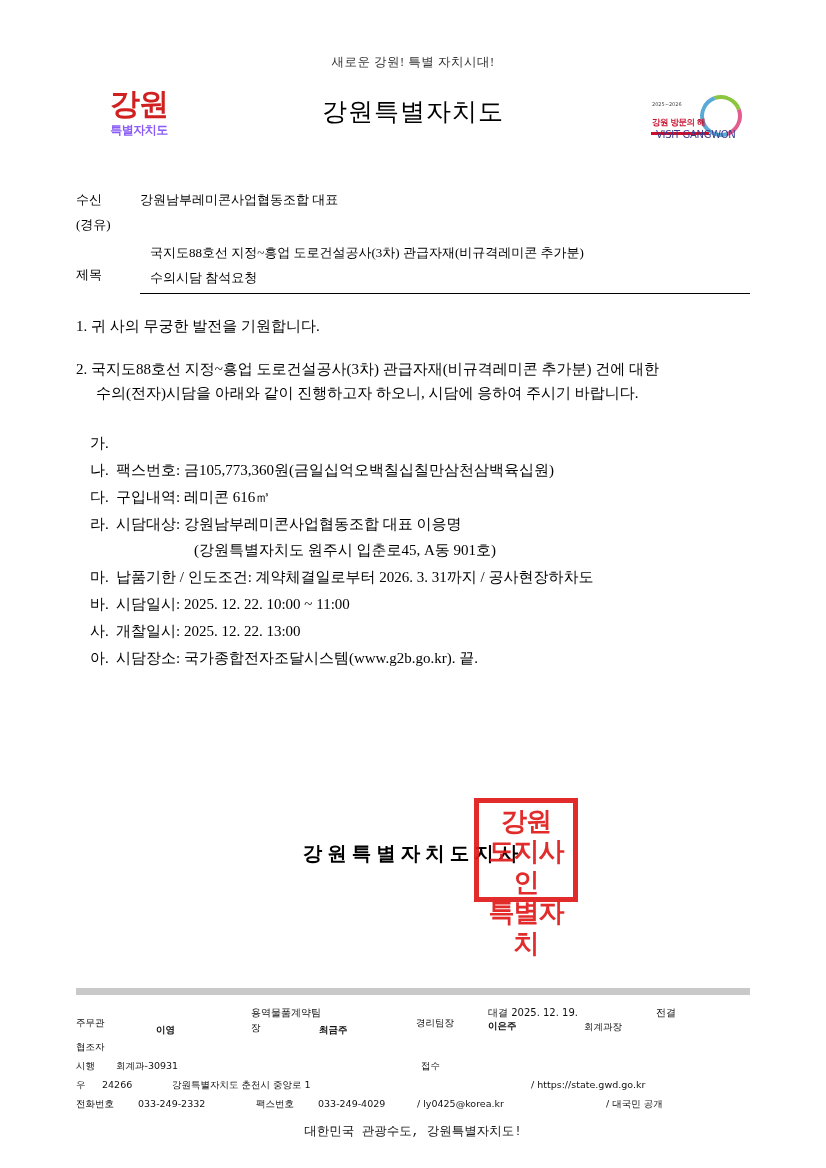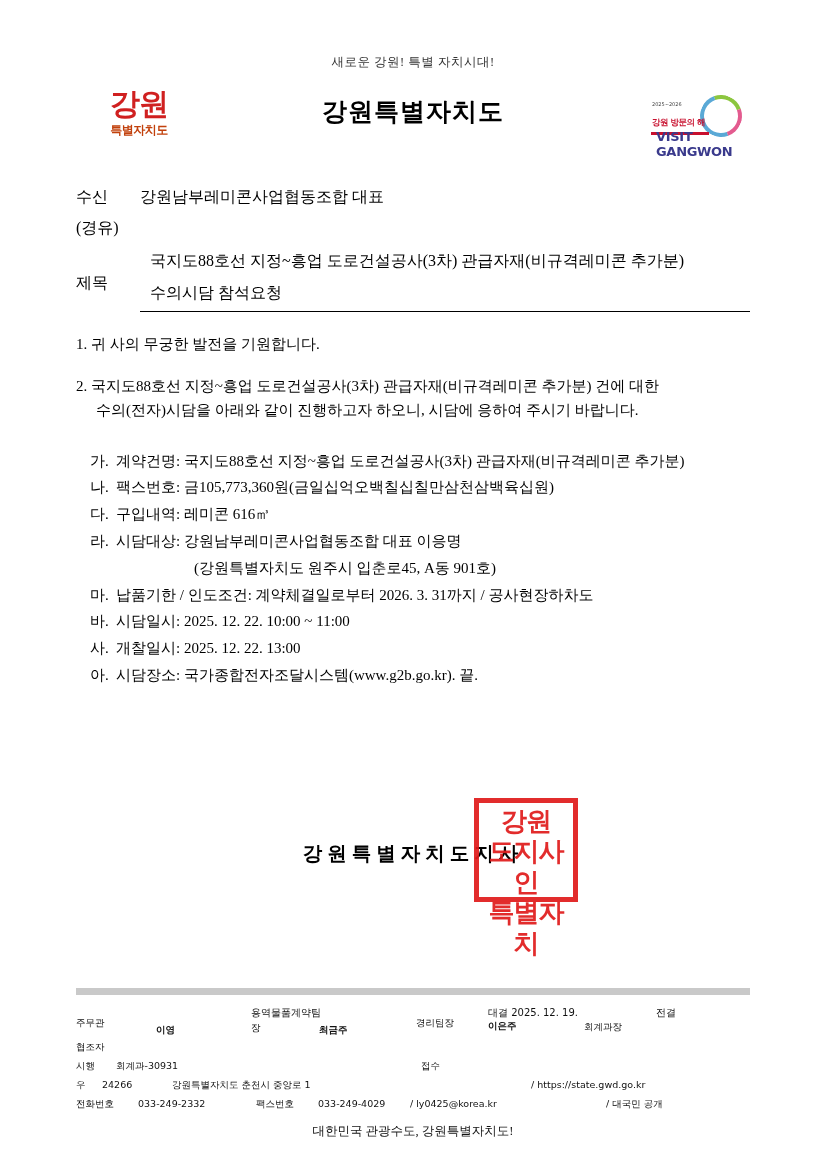--- a/index.html
+++ b/index.html
@@ -49,30 +49,30 @@
     font-weight: bold;
     font-size: 30px;
     color: #d02020;
     letter-spacing: -1px;
   }
   .logo-left .sub {
     margin-top: 5px;
     font-family: "DejaVu Sans", sans-serif;
     font-weight: bold;
     font-size: 12px;
-    color: #c2410c;
+    color: #8b5cf6;
     letter-spacing: -0.5px;
   }
   .doc-title {
     position: absolute;
     left: 0; right: 0;
     top: 14px;
     text-align: center;
     font-size: 25px;
-    font-weight: bold;
+    font-weight: normal;
     letter-spacing: 1px;
   }
   .logo-right {
     position: absolute;
     right: 4px;
     top: 6px;
     width: 96px;
     height: 54px;
   }
   .logo-right .year {
@@ -88,22 +88,22 @@
     font-family: "DejaVu Sans", sans-serif;
     font-size: 8.5px;
     font-weight: bold;
     color: #c8102e;
     letter-spacing: -0.5px;
   }
   .logo-right .vg {
     position: absolute;
     left: 6px; top: 42px;
     font-family: "DejaVu Sans", sans-serif;
-    font-size: 13px;
-    font-weight: bold;
+    font-size: 10px;
+    font-weight: normal;
     color: #3a3a8c;
     letter-spacing: -0.3px;
   }
   .logo-right .swoosh {
     position: absolute;
     right: 4px; top: 8px;
     width: 34px; height: 34px;
     border: 4px solid #5aa9d6;
     border-radius: 50%;
     border-right-color: #e35b8f;
@@ -112,22 +112,22 @@
   }
   .logo-right .bar {
     position: absolute;
     bottom: 6px; left: 1px;
     width: 58px; height: 3px;
     background: #c8102e;
   }
 
   
   .meta {
-    margin-top: 22px;
-    font-size: 16px;
+    margin-top: 28px;
+    font-size: 13px;
     line-height: 1.95;
   }
   .meta .row {
     display: flex;
   }
   .meta .lbl {
     width: 64px;
     flex: 0 0 64px;
   }
   .subject-block {
@@ -245,21 +245,21 @@
   }
   .frow {
     margin-top: 2px;
     height: 17px;
     position: relative;
   }
   .frow span { position: absolute; }
   .tagline {
     margin-top: 8px;
     text-align: center;
-    font-family: Liberation Serif, serif;
+    font-family: Liberation Mono, monospace;
     font-size: 12.5px;
   }
 </style>
 </head>
 <body>
 
 <div class="page">
 
   <div class="slogan">새로운 강원! 특별 자치시대!</div>
 
@@ -302,21 +302,20 @@
     <div class="para">1. 귀 사의 무궁한 발전을 기원합니다.</div>
 
     <div class="para para-2">
       <div>2. 국지도88호선 지정~흥업 도로건설공사(3차) 관급자재(비규격레미콘 추가분) 건에 대한</div>
       <div class="cont">수의(전자)시담을 아래와 같이 진행하고자 하오니, 시담에 응하여 주시기 바랍니다.</div>
     </div>
 
     <div class="items">
       <div class="it">
         <span class="mk">가.</span>
-        <span>계약건명: 국지도88호선 지정~흥업 도로건설공사(3차) 관급자재(비규격레미콘 추가분)</span>
       </div>
       <div class="it">
         <span class="mk">나.</span>
         <span>팩스번호: 금105,773,360원(금일십억오백칠십칠만삼천삼백육십원)</span>
       </div>
       <div class="it">
         <span class="mk">다.</span>
         <span>구입내역: 레미콘 616㎥</span>
       </div>
       <div class="it">
@@ -387,20 +386,20 @@
       <span style="left:26px">24266</span>
       <span style="left:96px">강원특별자치도 춘천시 중앙로 1</span>
       <span style="left:455px">/ https://state.gwd.go.kr</span>
     </div>
 
     <div class="frow">
       <span style="left:0">전화번호</span>
       <span style="left:62px">033-249-2332</span>
       <span style="left:180px">팩스번호</span>
       <span style="left:242px">033-249-4029</span>
-      <span style="left:334px">/ ly0425@korea.kr</span>
+      <span style="left:341px">/ ly0425@korea.kr</span>
       <span style="left:530px">/ 대국민 공개</span>
     </div>
 
     <div class="tagline">대한민국 관광수도, 강원특별자치도!</div>
   </div>
 
 </div>
 
 </body></html>

